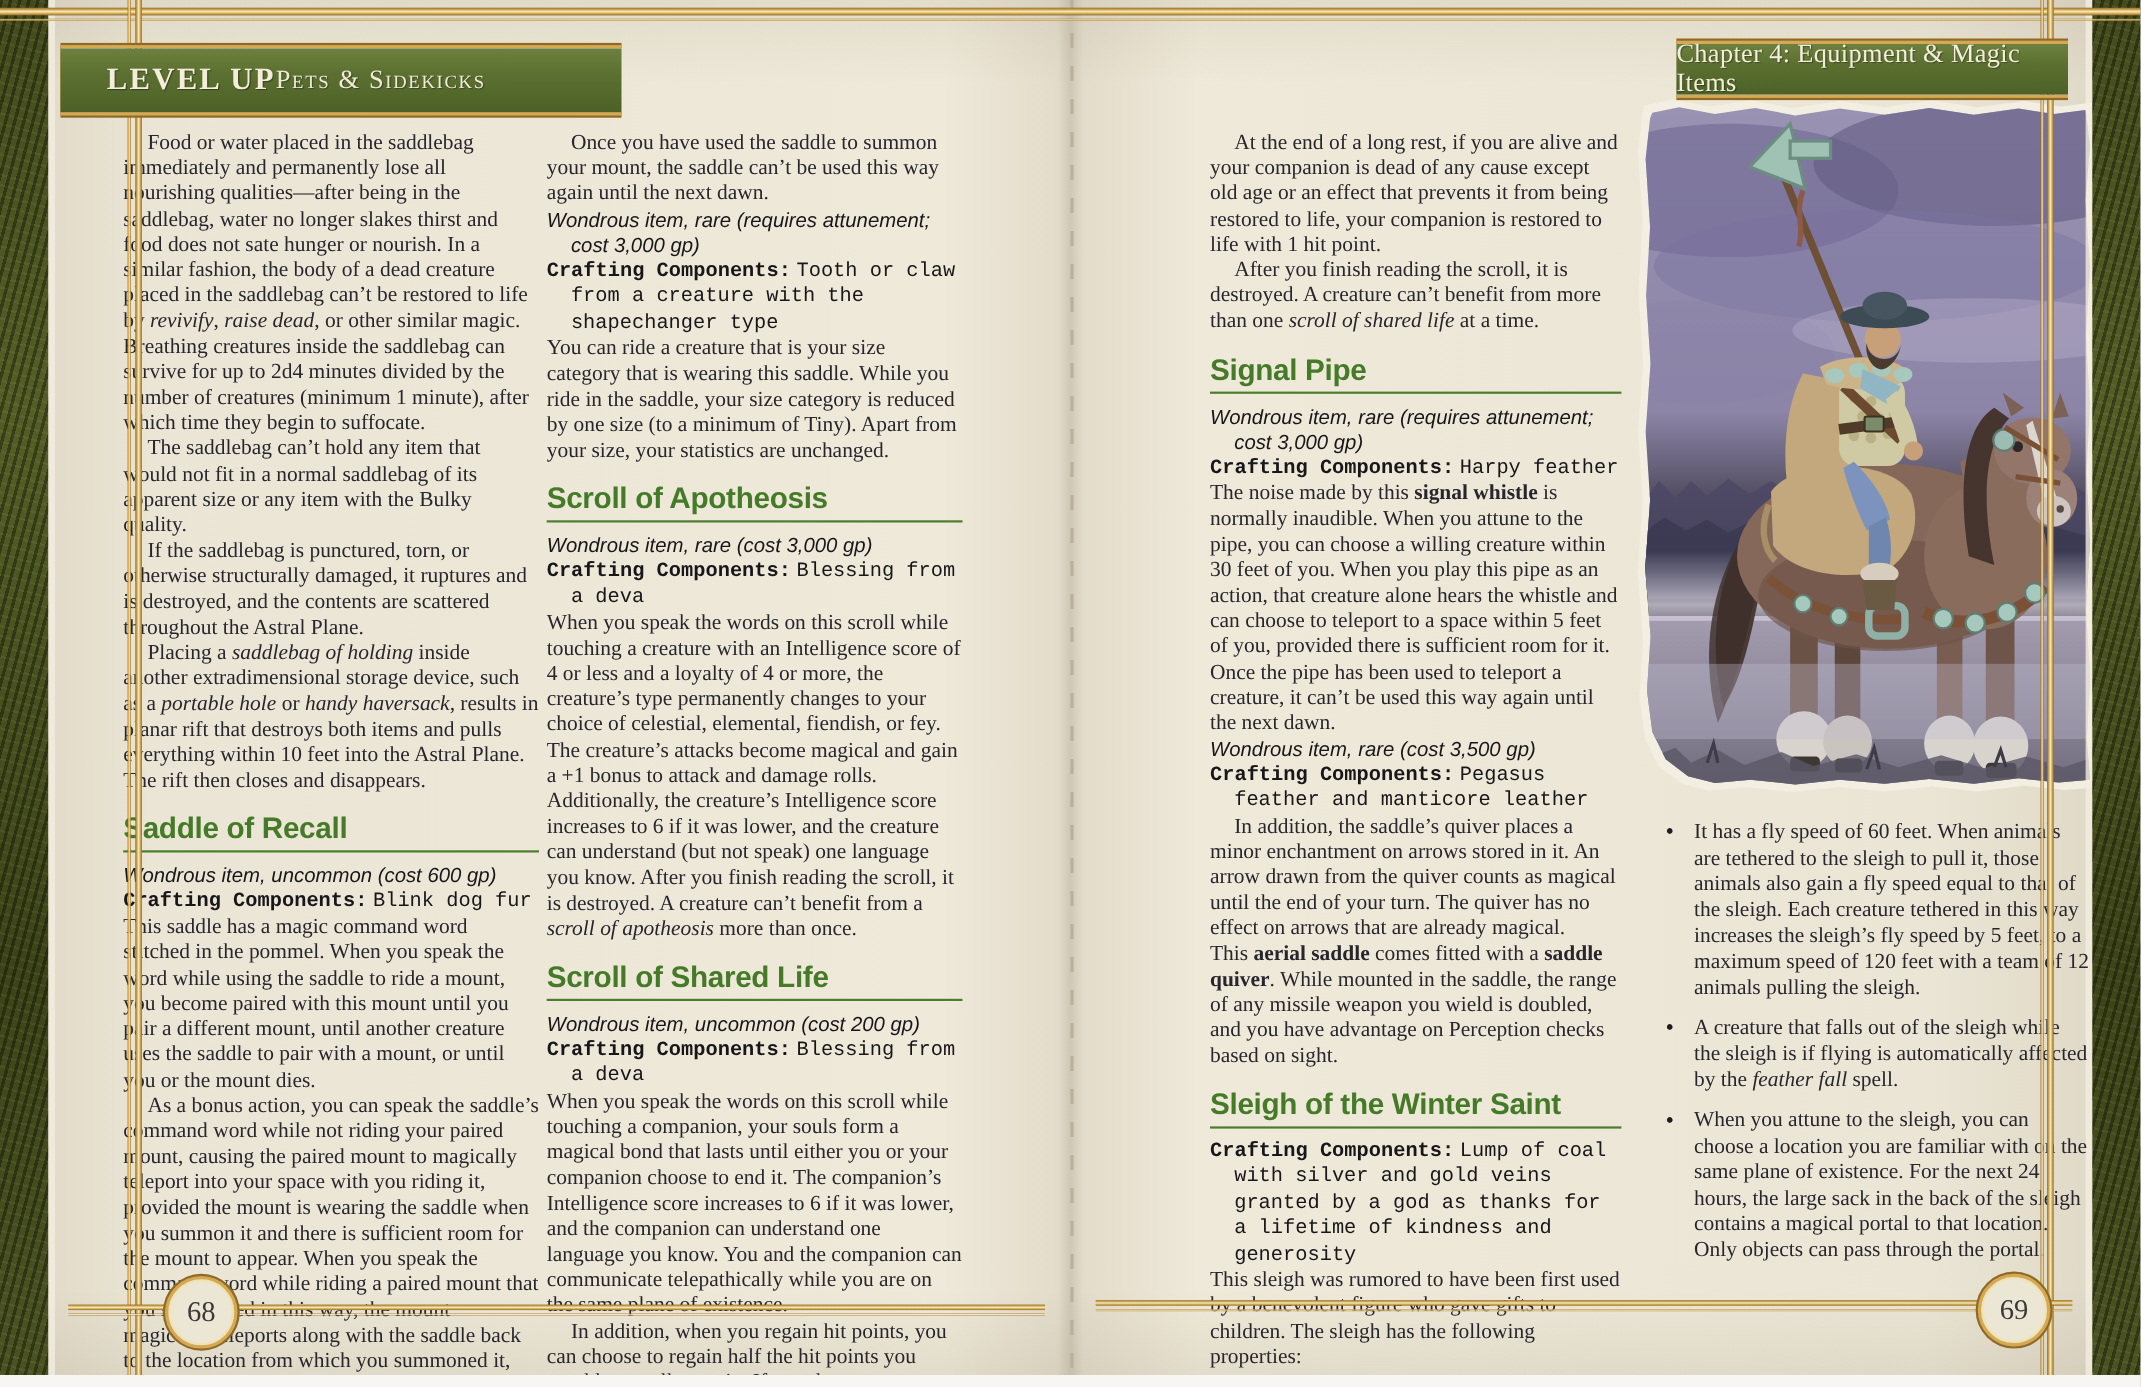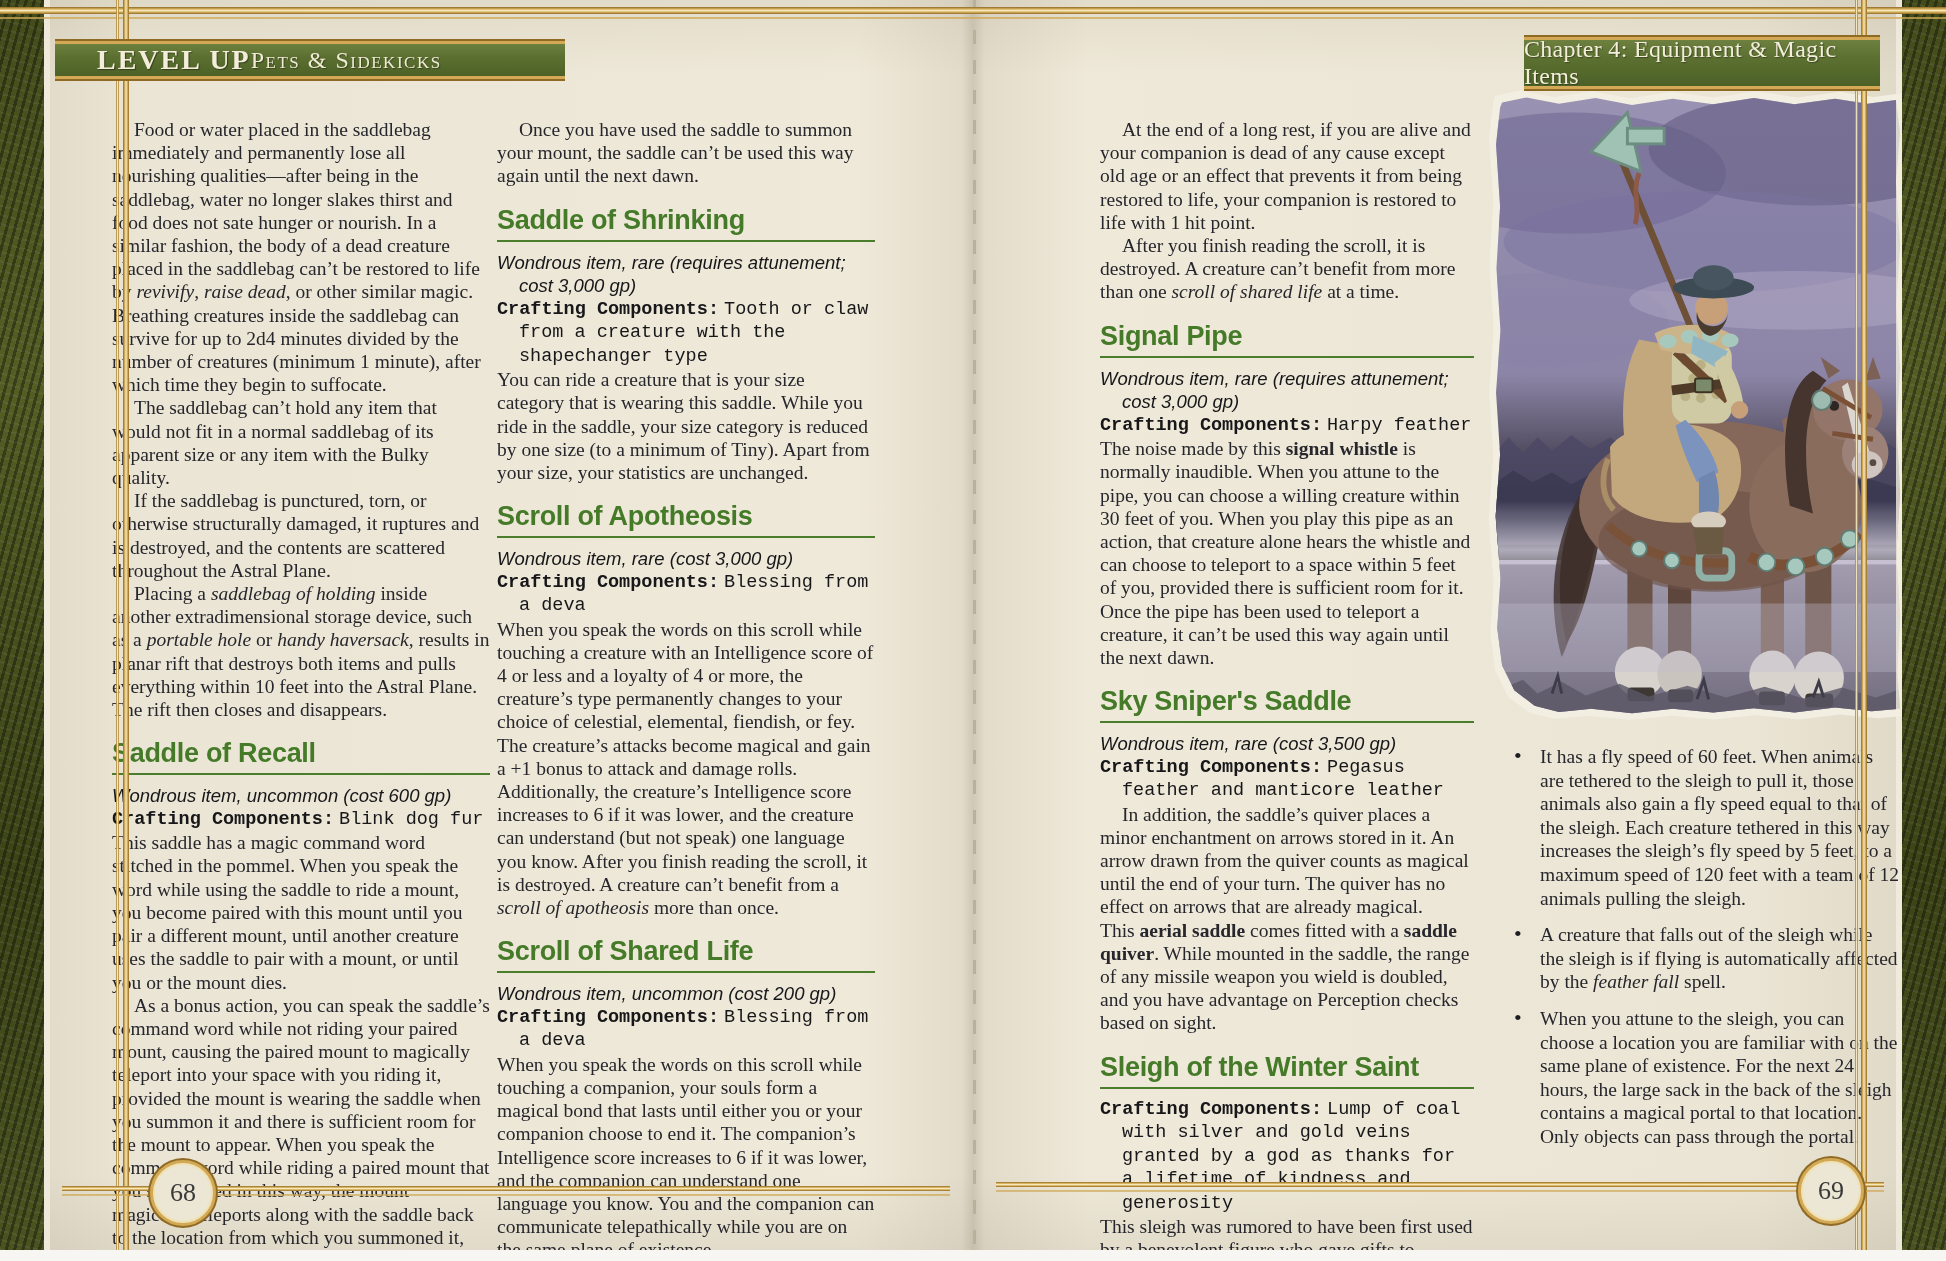--- a/index.html
+++ b/index.html
@@ -33,21 +33,21 @@
     background:linear-gradient(90deg,#8f6a25,#d9b35f 30%,#f6e8bd 50%,#d9b35f 72%,#8f6a25);}
   .page-circle{position:absolute;width:60px;height:60px;border-radius:50%;z-index:6;
     background:#ece6d4;border:3px solid #d3a955;box-shadow:0 0 0 2px #8f6a25, inset 0 0 0 2px #f1e2b4;
     display:flex;align-items:center;justify-content:center;
     font-size:26px;color:#3a3a3a;font-family:"Liberation Serif",serif;}
 
   
   .banner{position:absolute;z-index:6;display:flex;align-items:center;
     background:linear-gradient(180deg,#6d8040 0%,#5b7030 40%,#4d6127 100%);
     box-shadow:0 -3px 0 #d3a955, 0 3px 0 #d3a955, 0 -5px 0 #8f6a25, 0 5px 0 #8f6a25;}
-  .banner-left{left:55px;top:44px;width:468px;height:32px;padding-left:42px;}
+  .banner-left{left:55px;top:44px;width:468px;height:58px;padding-left:42px;}
   .banner-right{left:1524px;top:40px;width:356px;height:46px;justify-content:center;}
   .logo{font-family:"Liberation Serif",serif;font-weight:bold;color:#f3edda;
         font-size:28px;letter-spacing:2px;text-shadow:1px 1px 1px rgba(0,0,0,.4);}
   .banner-sub{font-family:"Liberation Serif",serif;font-variant:small-caps;color:#f0ead6;
         font-size:24px;letter-spacing:1.5px;text-shadow:1px 1px 1px rgba(0,0,0,.35);}
   .banner-chapter{font-family:"Liberation Serif",serif;color:#f3edda;font-size:24px;
         letter-spacing:.3px;text-shadow:1px 1px 1px rgba(0,0,0,.35);}
 
   
   .col{position:absolute;z-index:4;width:378px;color:#26262c;}
@@ -120,21 +120,20 @@
     <h2 class="item">Saddle of Recall</h2>
     <p class="typeline">Wondrous item, uncommon (cost 600 gp)</p>
     <p class="craft"><b>Crafting Components:</b><span>Blink dog fur</span></p>
     <p class="body">This saddle has a magic command word stitched in the pommel. When you speak the word while using the saddle to ride a mount, you become paired with this mount until you pair a different mount, until another creature uses the saddle to pair with a mount, or until you or the mount dies.</p>
     <p class="body indent">As a bonus action, you can speak the saddle’s command word while not riding your paired mount, causing the paired mount to magically teleport into your space with you riding it, provided the mount is wearing the saddle when you summon it and there is sufficient room for the mount to appear. When you speak the command word while riding a paired mount that you summoned in this way, the mount magically teleports along with the saddle back to the location from which you summoned it, leaving you behind in its space.</p>
   </div>
 
   <div class="col" style="left:497px;top:118px;">
     <p class="body indent">Once you have used the saddle to summon your mount, the saddle can’t be used this way again until the next dawn.</p>
 
-    <h2 class="item">Saddle of Shrinking</h2>
     <p class="typeline">Wondrous item, rare (requires attunement; cost 3,000 gp)</p>
     <p class="craft"><b>Crafting Components:</b><span>Tooth or claw from a creature with the shapechanger type</span></p>
     <p class="body">You can ride a creature that is your size category that is wearing this saddle. While you ride in the saddle, your size category is reduced by one size (to a minimum of Tiny). Apart from your size, your statistics are unchanged.</p>
 
     <h2 class="item">Scroll of Apotheosis</h2>
     <p class="typeline">Wondrous item, rare (cost 3,000 gp)</p>
     <p class="craft"><b>Crafting Components:</b><span>Blessing from a deva</span></p>
     <p class="body">When you speak the words on this scroll while touching a creature with an Intelligence score of 4 or less and a loyalty of 4 or more, the creature’s type permanently changes to your choice of celestial, elemental, fiendish, or fey. The creature’s attacks become magical and gain a +1 bonus to attack and damage rolls. Additionally, the creature’s Intelligence score increases to 6 if it was lower, and the creature can understand (but not speak) one language you know. After you finish reading the scroll, it is destroyed. A creature can’t benefit from a <i>scroll of apotheosis</i> more than once.</p>
 
     <h2 class="item">Scroll of Shared Life</h2>
@@ -146,21 +145,20 @@
 
   <div class="col" style="left:1100px;top:118px;width:374px;">
     <p class="body indent">At the end of a long rest, if you are alive and your companion is dead of any cause except old age or an effect that prevents it from being restored to life, your companion is restored to life with 1 hit point.</p>
     <p class="body indent">After you finish reading the scroll, it is destroyed. A creature can’t benefit from more than one <i>scroll of shared life</i> at a time.</p>
 
     <h2 class="item">Signal Pipe</h2>
     <p class="typeline">Wondrous item, rare (requires attunement; cost 3,000 gp)</p>
     <p class="craft"><b>Crafting Components:</b><span>Harpy feather</span></p>
     <p class="body">The noise made by this <b>signal whistle</b> is normally inaudible. When you attune to the pipe, you can choose a willing creature within 30 feet of you. When you play this pipe as an action, that creature alone hears the whistle and can choose to teleport to a space within 5 feet of you, provided there is sufficient room for it. Once the pipe has been used to teleport a creature, it can’t be used this way again until the next dawn.</p>
 
-    <h2 class="item">Sky Sniper's Saddle</h2>
     <p class="typeline">Wondrous item, rare (cost 3,500 gp)</p>
     <p class="craft"><b>Crafting Components:</b><span>Pegasus feather and manticore leather</span></p>
     <p class="body indent">In addition, the saddle’s quiver places a minor enchantment on arrows stored in it. An arrow drawn from the quiver counts as magical until the end of your turn. The quiver has no effect on arrows that are already magical.</p>
     <p class="body">This <b>aerial saddle</b> comes fitted with a <b>saddle quiver</b>. While mounted in the saddle, the range of any missile weapon you wield is doubled, and you have advantage on Perception checks based on sight.</p>
 
     <h2 class="item">Sleigh of the Winter Saint</h2>
     <p class="craft"><b>Crafting Components:</b><span>Lump of coal with silver and gold veins granted by a god as thanks for a lifetime of kindness and generosity</span></p>
     <p class="body">This sleigh was rumored to have been first used by a benevolent figure who gave gifts to children. The sleigh has the following properties:</p>
   </div>
 

